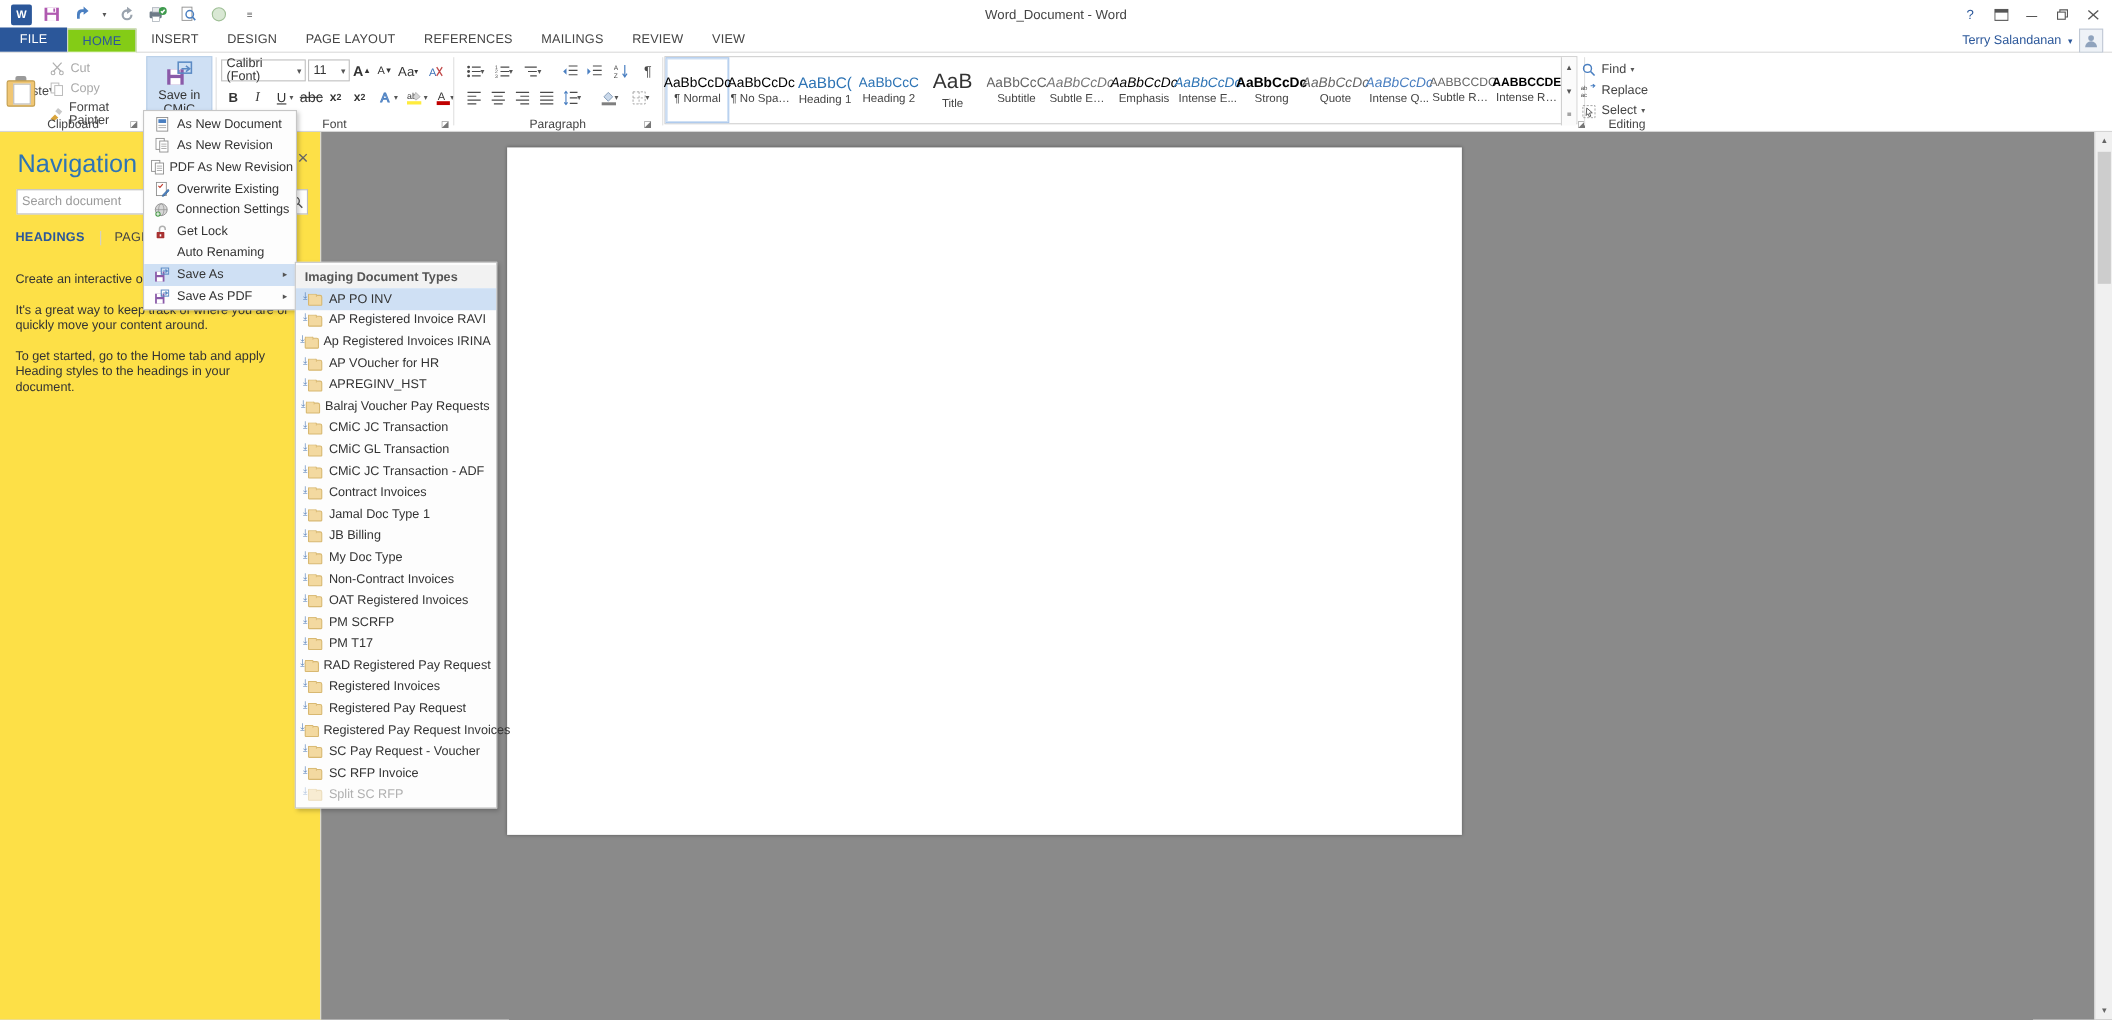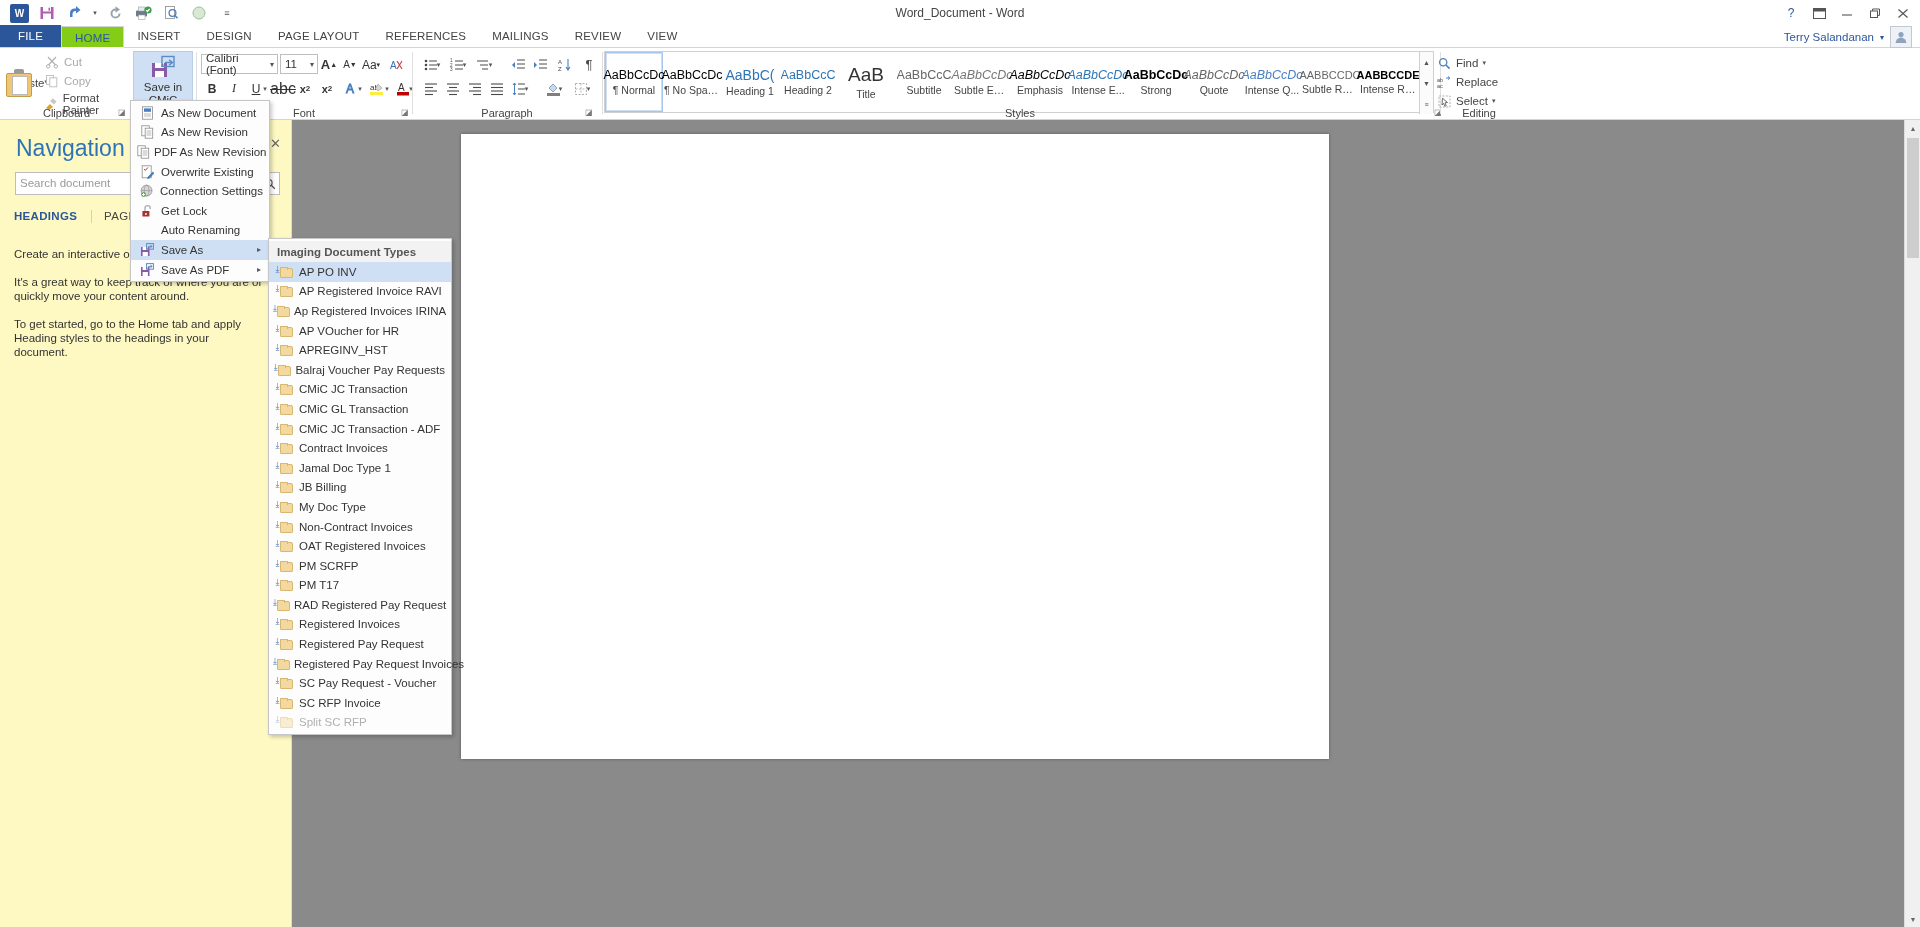--- a/index.html
+++ b/index.html
@@ -142,21 +142,21 @@
 
   
   .edit-cmd{
     position:absolute; display:flex; align-items:center;
     font-size:11.5px; color:#444; height:18px;
   }
 
   
   .navpane{
     position:absolute; left:0; top:120px; width:292px; height:807px;
-    background:#fef9c3; border-right:1px solid #d9d9d9;
+    background:#fde047; border-right:1px solid #d9d9d9;
   }
   .nav-title{
     position:absolute; left:16px; top:15px;
     font-size:23px; color:#2e74b5; font-weight:normal;
   }
   .nav-close{ position:absolute; right:10px; top:16px; font-size:13px; color:#666;}
   .nav-search{
     position:absolute; left:15px; top:52px; width:245px; height:23px;
     border:1px solid #bdbdbd; background:#fff;
     font-size:11.5px; color:#9a9a9a; padding:0 4px; line-height:21px;
@@ -429,21 +429,21 @@
         <svg width="14" height="14" viewBox="0 0 14 14">
             <text x="0" y="11" font-size="10" fill="#3b6fb5" font-family="Liberation Sans">A</text>
             <path d="M7 3 l5 8 M12 3 l-5 8" stroke="#c14b4b" stroke-width="1.2"></path>
           </svg>
       </div>
 
       <div class="ficon" style="left:5px;top:30px;font-weight:bold;font-size:12px;">B</div>
       <div class="ficon" style="left:27px;top:30px;font-style:italic;font-size:12px;font-family:'Liberation Serif',serif;">I</div>
       <div class="ficon" style="left:49px;top:30px;font-size:12px;text-decoration:underline;">U</div>
       <div class="ficon" style="left:64px;top:30px;width:10px;font-size:7px;color:#555;">▾</div>
-      <div class="ficon" style="left:76px;top:30px;font-size:16px;text-decoration:line-through;">abc</div>
+      <div class="ficon" style="left:76px;top:30px;font-size:13px;text-decoration:line-through;">abc</div>
       <div class="ficon" style="left:98px;top:30px;font-size:11px;font-weight:bold;">x<sub style="font-size:8px;">2</sub></div>
       <div class="ficon" style="left:120px;top:30px;font-size:11px;font-weight:bold;">x<sup style="font-size:8px;">2</sup></div>
       <div class="ficon" style="left:145px;top:30px;">
         <svg width="14" height="14" viewBox="0 0 14 14">
             <text x="1" y="11" font-size="12" fill="none" stroke="#4a7fc1" stroke-width=".9" font-family="Liberation Sans">A</text>
           </svg>
       </div>
       <div class="ficon" style="left:159px;top:30px;width:10px;font-size:7px;color:#555;">▾</div>
       <div class="ficon" style="left:170px;top:30px;">
         <svg width="16" height="16" viewBox="0 0 16 16">
@@ -641,21 +641,20 @@
         <div class="style-item">
           <span class="style-prev" style="font-size:11px;font-weight:bold;">AABBCCDE</span>
           <span class="style-name">Intense Re...</span>
         </div>
         <div class="gal-scroll">
           <span>▲</span>
           <span>▼</span>
           <span>≡</span>
         </div>
       </div>
-      <div class="rgroup-label">Styles</div>
       <div class="dlg-launch" style="left:832px;bottom:3px;">◪</div>
     </div>
     <div class="rsep" style="left:1440px;"></div>
 
     <div class="rgroup" style="left:1424px;width:110px;padding-left:44px;">
       <div class="edit-cmd" style="left:12px;top:6px;">
         <span class="cmd-ic">
           <svg width="13" height="13" viewBox="0 0 13 13">
               <circle cx="5.2" cy="5.2" r="3.6" fill="none" stroke="#4a7fc1" stroke-width="1.3"></circle>
               <line x1="8" y1="8" x2="11.6" y2="11.6" stroke="#4a7fc1" stroke-width="1.5"></line>

